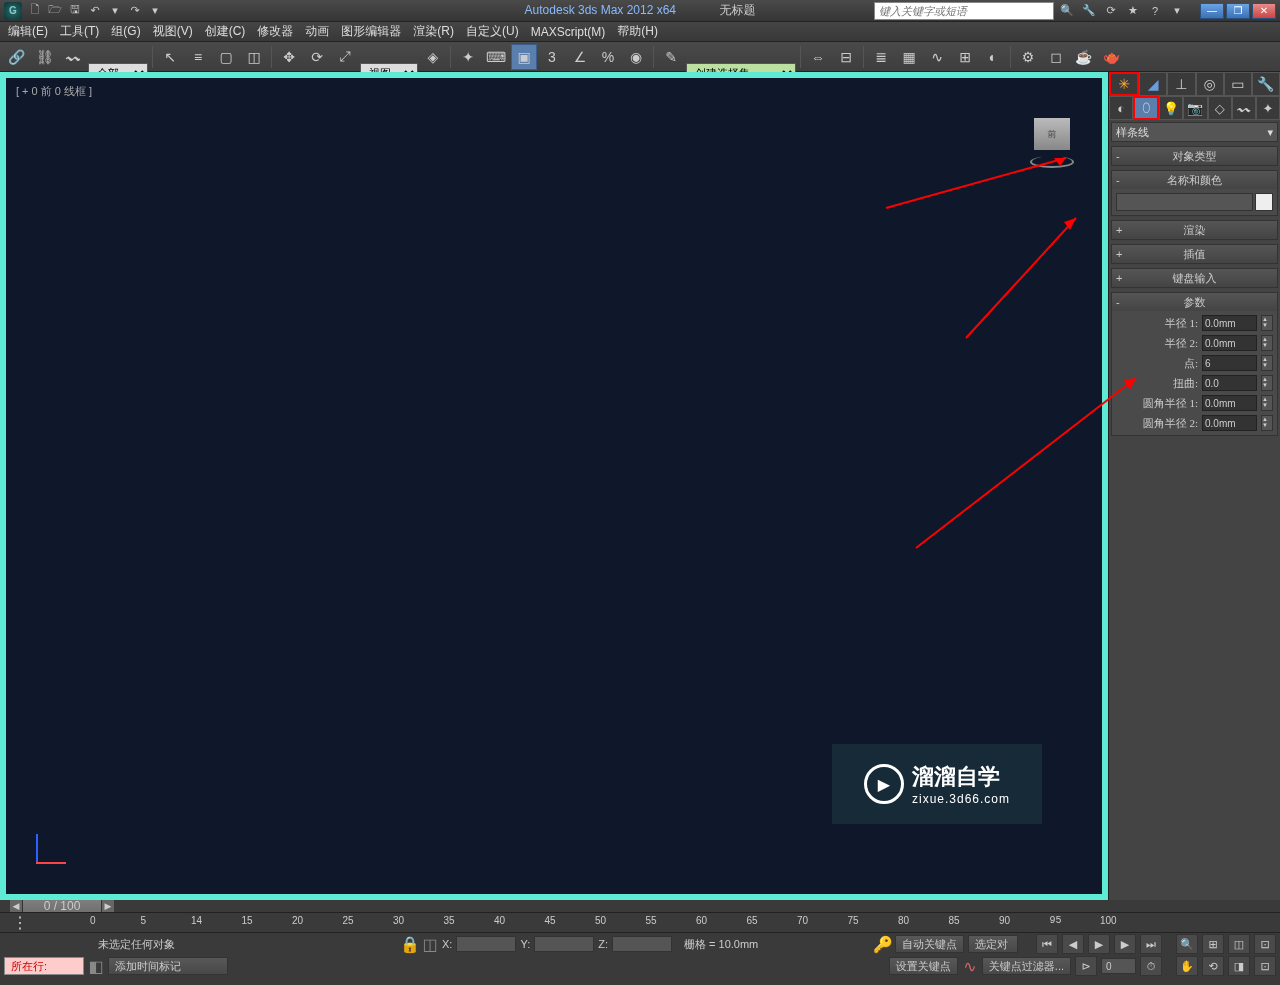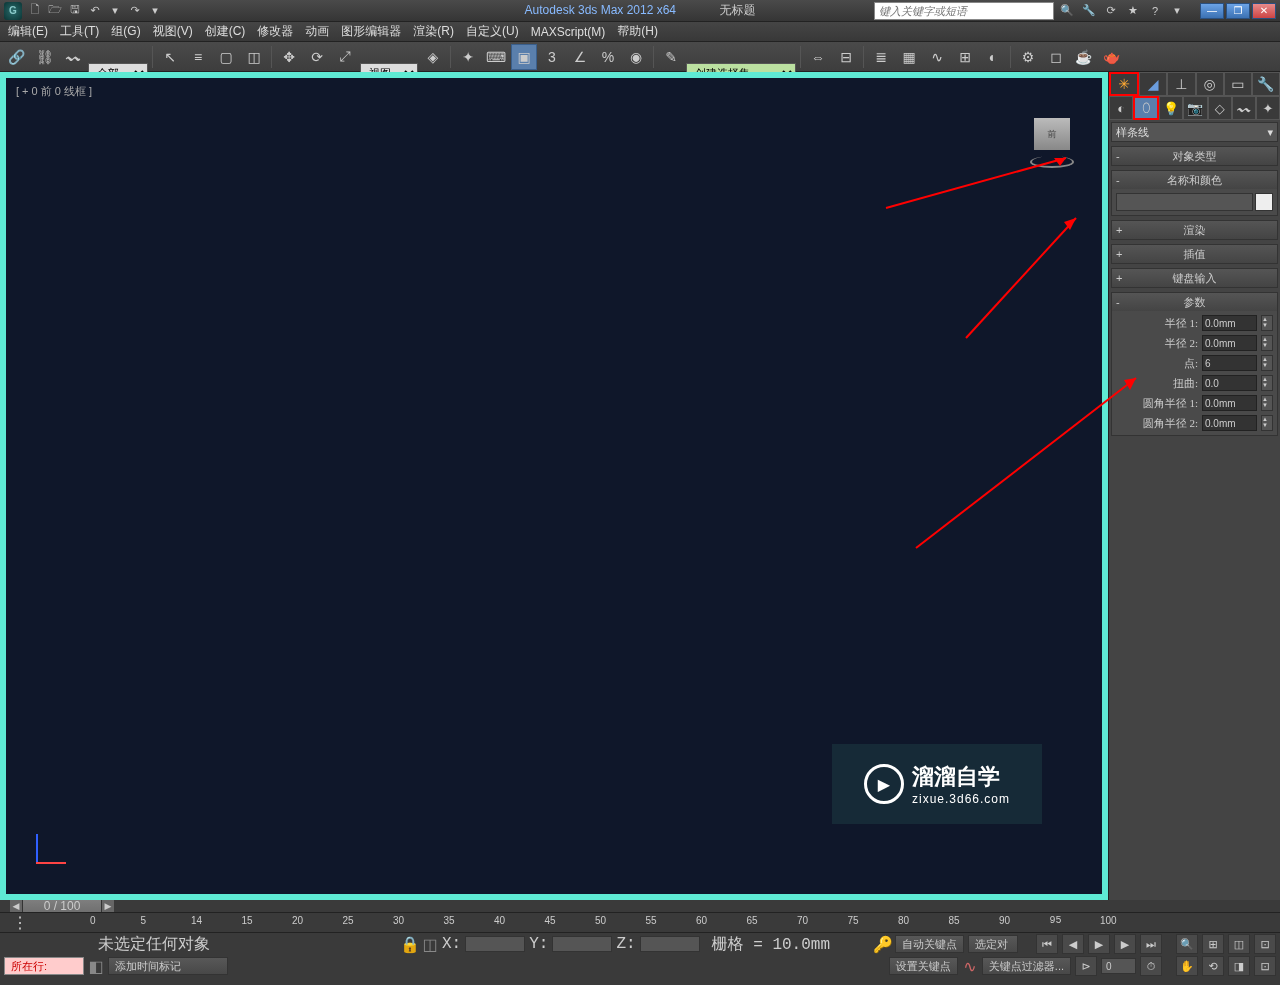--- a/index.html
+++ b/index.html
@@ -60,21 +60,21 @@
 .param-input { width: 55px; height: 16px; background: #333; border: 1px solid #222; color: #ccc; font-size: 10px; padding: 0 2px; }
 .param-spinner { width: 12px; height: 16px; background: #555; border: 1px solid #333; display: flex; flex-direction: column; font-size: 6px; color: #ccc; }
 .timeline-slider { height: 12px; background: #3a3a3a; display: flex; align-items: center; padding: 0 10px; }
 .slider-handle { width: 80px; height: 30px; background: linear-gradient(#888, #666); border: 1px solid #333; display: flex; align-items: center; justify-content: center; color: #ccc; font-size: 12px; }
 .slider-arr { width: 12px; height: 12px; background: #666; color: #ccc; display: flex; align-items: center; justify-content: center; font-size: 9px; }
 .timeline-ruler { height: 20px; background: #3a3a3a; display: flex; align-items: center; position: relative; border-top: 1px solid #222; }
 .ruler-marks { flex: 1; position: relative; height: 100%; margin-left: 50px; margin-right: 180px; }
 .ruler-tick { position: absolute; color: #ccc; font-size: 10px; top: 2px; }
 .status-area { background: #3a3a3a; border-top: 1px solid #222; }
 .status-row { height: 22px; display: flex; align-items: center; gap: 4px; padding: 0 4px; }
-.status-text { color: #ccc; font-size: 16px; flex-shrink: 0; font-family: Liberation Mono, monospace; }
+.status-text { color: #ccc; font-size: 11px; flex-shrink: 0; }
 .status-input { height: 16px; background: #555; border: 1px solid #333; color: #ccc; font-size: 10px; padding: 0 4px; }
 .status-btn { height: 18px; background: linear-gradient(#585858, #484848); border: 1px solid #333; color: #ccc; font-size: 11px; padding: 0 6px; display: flex; align-items: center; cursor: pointer; }
 .nav-btn { width: 22px; height: 20px; background: #4a4a4a; border: 1px solid #333; color: #ccc; display: flex; align-items: center; justify-content: center; font-size: 11px; cursor: pointer; }
 .watermark { position: absolute; bottom: 70px; right: 60px; width: 210px; height: 80px; background: rgba(25, 50, 60, 0.75); display: flex; align-items: center; justify-content: center; gap: 8px; color: #fff; }
 .watermark-logo { width: 40px; height: 40px; border: 3px solid #fff; border-radius: 50%; display: flex; align-items: center; justify-content: center; }
 .watermark-text { display: flex; flex-direction: column; }
 .watermark-main { font-size: 22px; font-weight: bold; }
 .watermark-sub { font-size: 12px; letter-spacing: 1px; }
 .red-arrow { position: absolute; pointer-events: none; }
 .small-icon { width: 16px; height: 16px; display: inline-flex; align-items: center; justify-content: center; }

